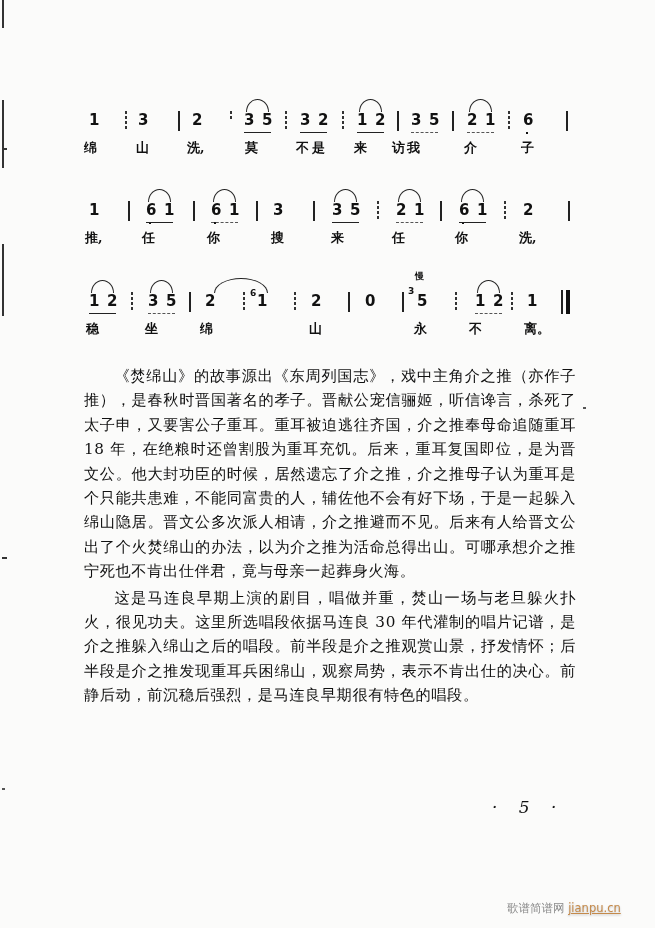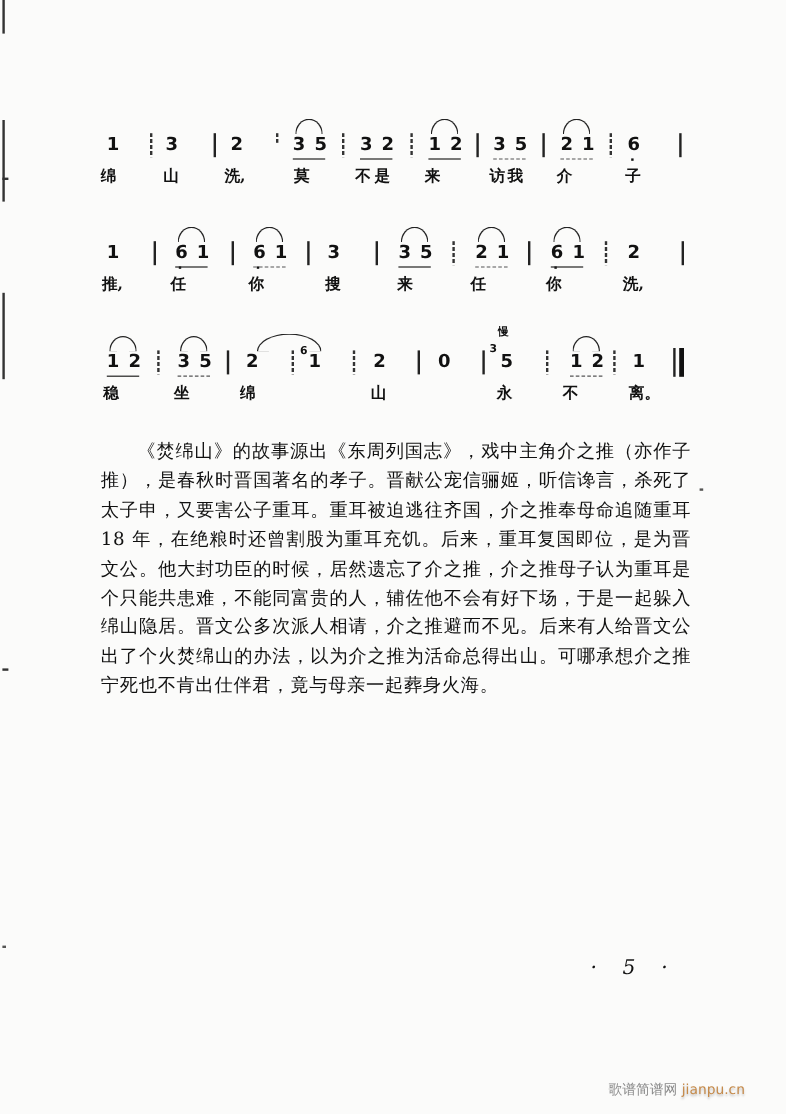--- a/index.html
+++ b/index.html
@@ -49,21 +49,21 @@
   .prose { position: absolute; left: 84px; width: 492px; font-size: 15.2px; line-height: 24.4px; letter-spacing: 0.6px; }
   .prose p { margin: 0; text-indent: 2em; text-align: justify; }
   .page-num {
     position: absolute; left: 492px; top: 797px; font-size: 17px; font-style: italic;
     font-family: "DejaVu Serif", serif; letter-spacing: 8px;
   }
   .watermark {
     position: absolute; left: 507px; top: 901px; font-size: 11.5px; color: #8a8a8a;
     font-family: "DejaVu Sans", sans-serif; white-space: nowrap;
   }
-  .watermark .en { color: #c58a4a; text-shadow: 0 1px 2px #bbb; }
+  .watermark .en { color: #c58a4a; text-shadow: 0 1px 2px #bbb; text-decoration: underline; }
 </style>
 </head>
 <body>
 
 <div class="edge-line" style="top:0;height:28px;"></div>
 <div class="edge-line" style="top:100px;height:68px;"></div>
 <div class="edge-line" style="top:244px;height:72px;"></div>
 <div class="edge-tick" style="top:148px;"></div>
 <div class="edge-tick" style="top:557px;"></div>
 <div class="stray-dot" style="left:2px;top:788px;"></div>
@@ -121,21 +121,21 @@
         <span class="d low">6</span>
       </div>
     <div class="bar" style="left:566px;"></div>
 
     <span class="lyric" style="left:84px;">绵</span>
     <span class="lyric" style="left:136px;">山</span>
     <span class="lyric" style="left:187px;">洗,</span>
     <span class="lyric" style="left:245px;">莫</span>
     <span class="lyric" style="left:296px;letter-spacing:3px;">不是</span>
     <span class="lyric" style="left:354px;">来</span>
-    <span class="lyric" style="left:408px;letter-spacing:2px;">访我</span>
+    <span class="lyric" style="left:392px;letter-spacing:2px;">访我</span>
     <span class="lyric" style="left:464px;">介</span>
     <span class="lyric" style="left:521px;">子</span>
   </div>
 
   <div class="row" style="top:199px;">
     <div class="note" style="left:89px;">
         <span class="d">1</span>
       </div>
     <div class="bar" style="left:128px;"></div>
     <div class="note" style="left:146px;">
@@ -249,19 +249,20 @@
     <span class="lyric" style="left:200px;">绵</span>
     <span class="lyric" style="left:309px;">山</span>
     <span class="lyric" style="left:414px;">永</span>
     <span class="lyric" style="left:469px;">不</span>
     <span class="lyric" style="left:524px;">离。</span>
   </div>
 </div>
 
 <div class="prose" style="top:364px;">
   <p>《焚绵山》的故事源出《东周列国志》，戏中主角介之推（亦作子推），是春秋时晋国著名的孝子。晋献公宠信骊姬，听信谗言，杀死了太子申，又要害公子重耳。重耳被迫逃往齐国，介之推奉母命追随重耳 18 年，在绝粮时还曾割股为重耳充饥。后来，重耳复国即位，是为晋文公。他大封功臣的时候，居然遗忘了介之推，介之推母子认为重耳是个只能共患难，不能同富贵的人，辅佐他不会有好下场，于是一起躲入绵山隐居。晋文公多次派人相请，介之推避而不见。后来有人给晋文公出了个火焚绵山的办法，以为介之推为活命总得出山。可哪承想介之推宁死也不肯出仕伴君，竟与母亲一起葬身火海。</p>
+  <p style="margin-top:2px;">这是马连良早期上演的剧目，唱做并重，焚山一场与老旦躲火扑火，很见功夫。这里所选唱段依据马连良 30 年代灌制的唱片记谱，是介之推躲入绵山之后的唱段。前半段是介之推观赏山景，抒发情怀；后半段是介之推发现重耳兵困绵山，观察局势，表示不肯出仕的决心。前静后动，前沉稳后强烈，是马连良早期很有特色的唱段。</p>
 </div>
 
 <div class="page-num">· 5 ·</div>
 <div class="watermark">
   <span>歌谱简谱网</span>
   <span class="en">jianpu.cn</span>
 </div>
 
 </body></html>

